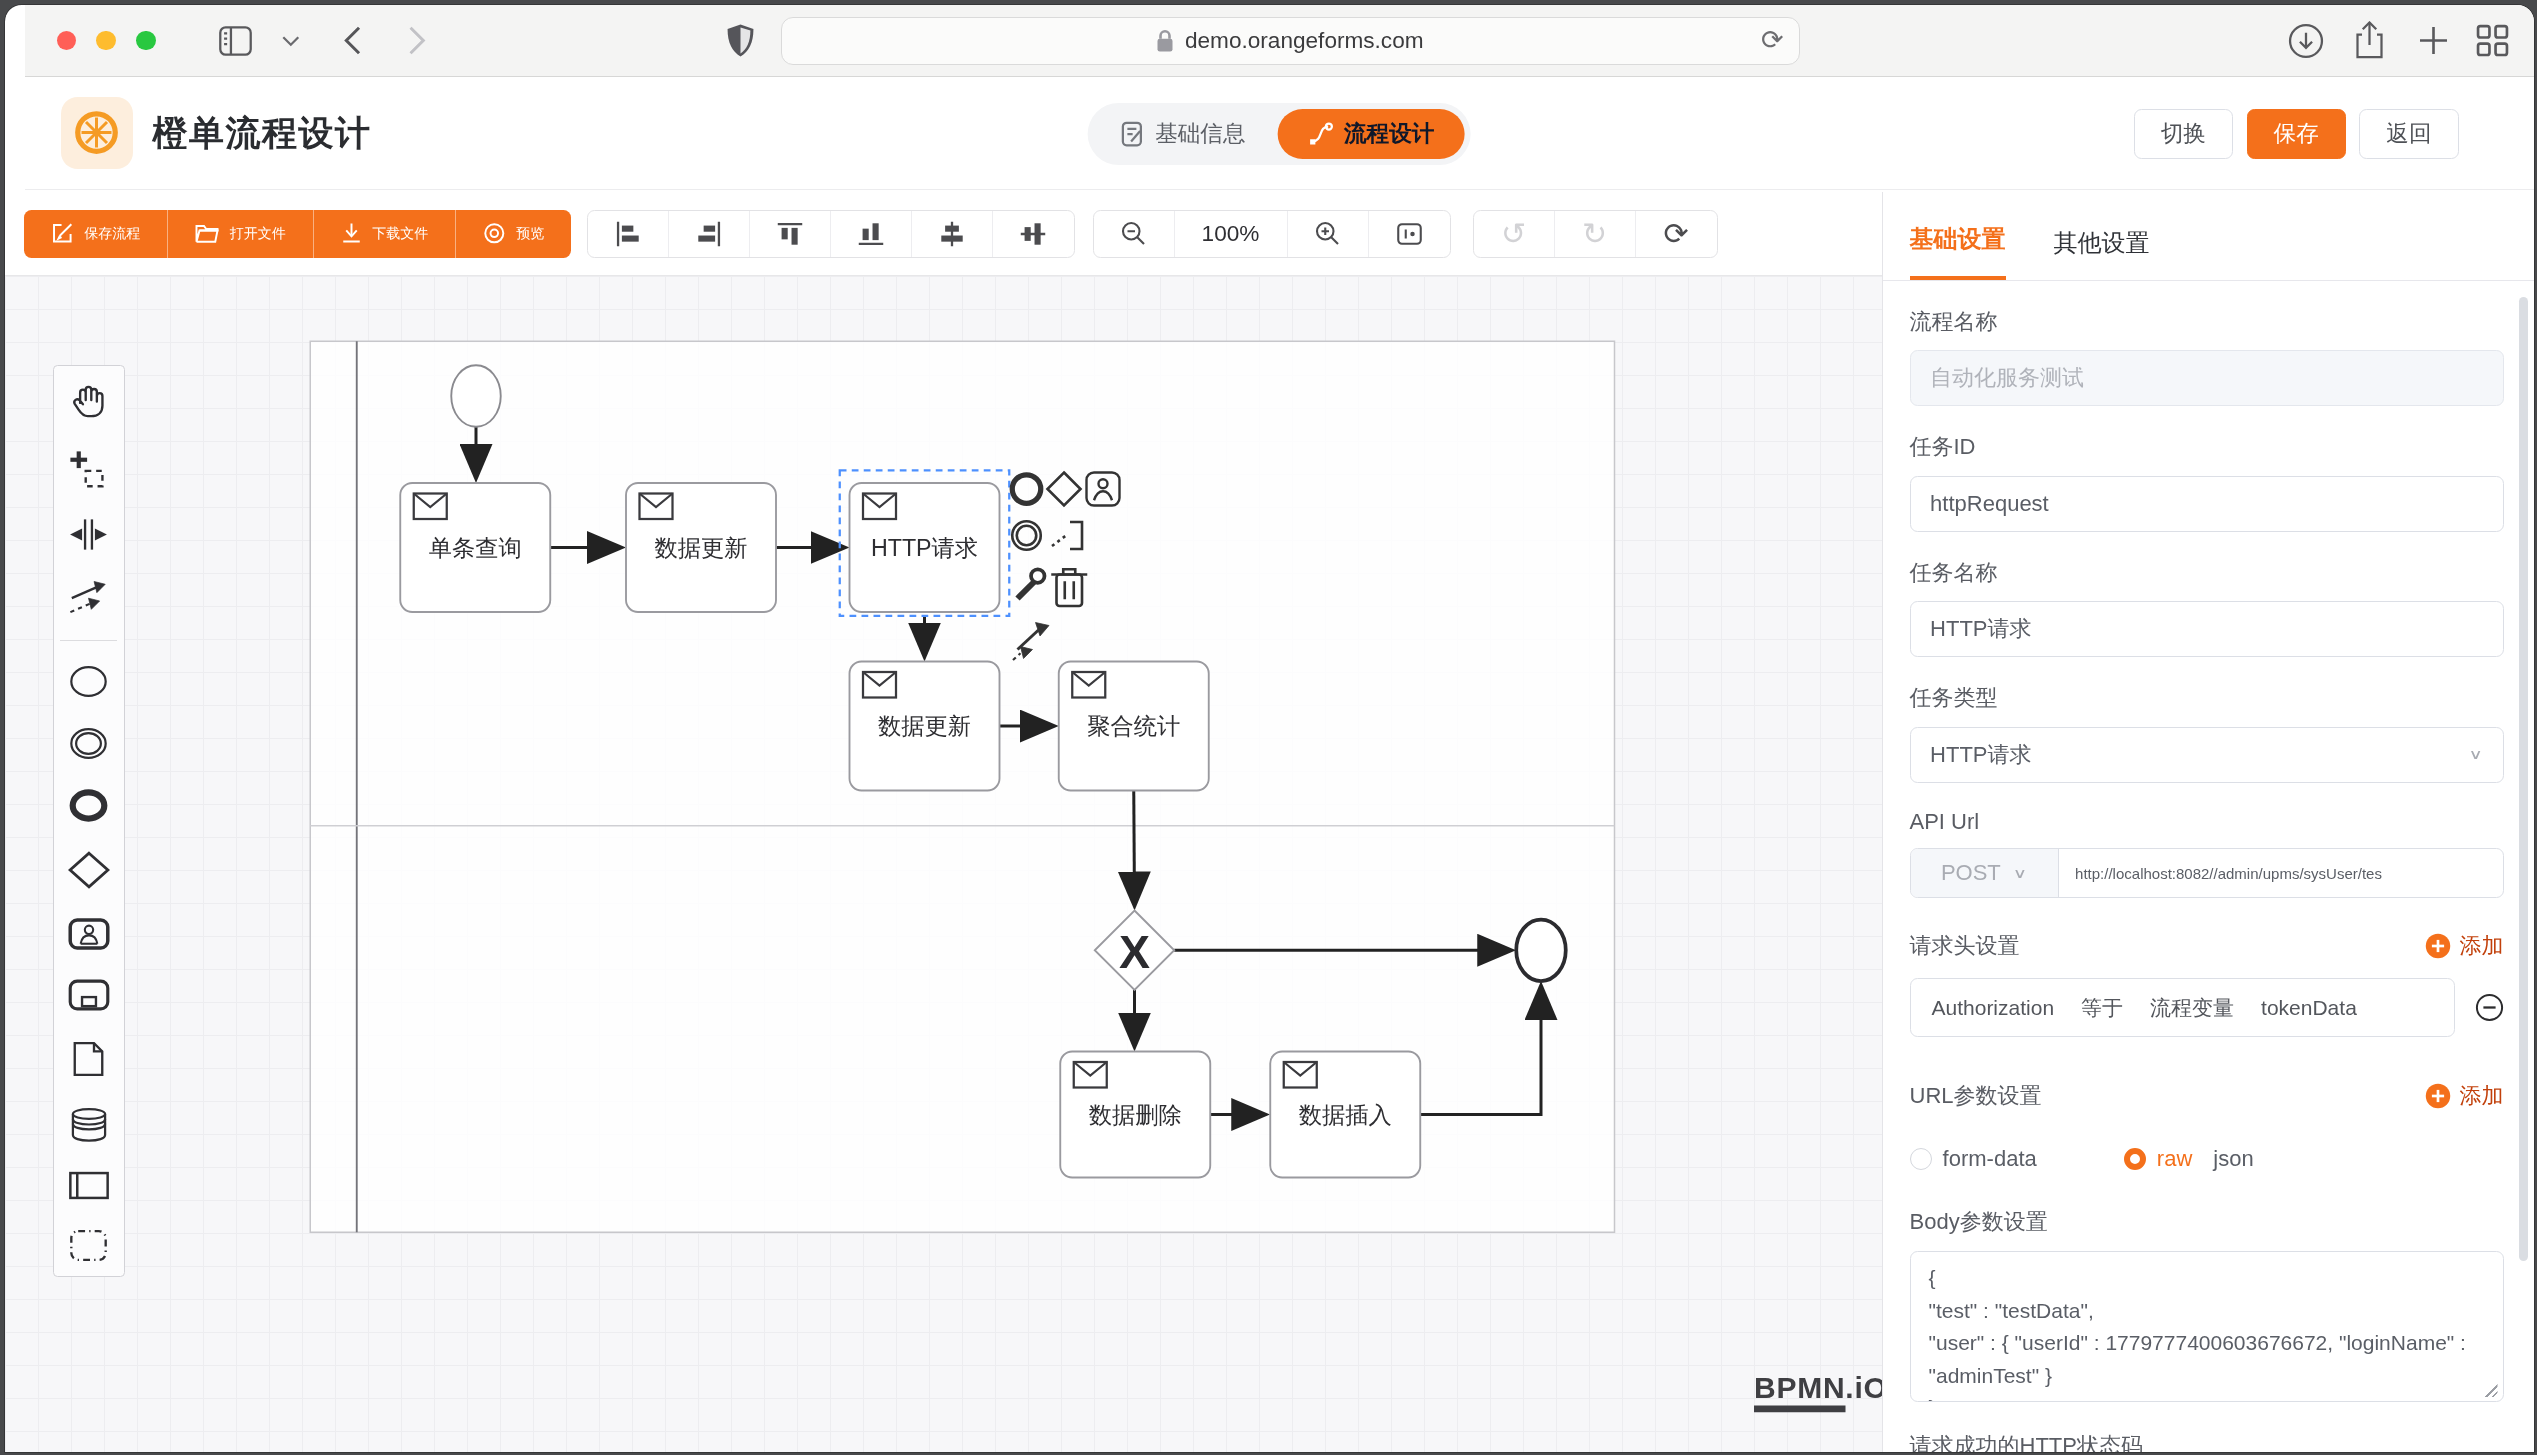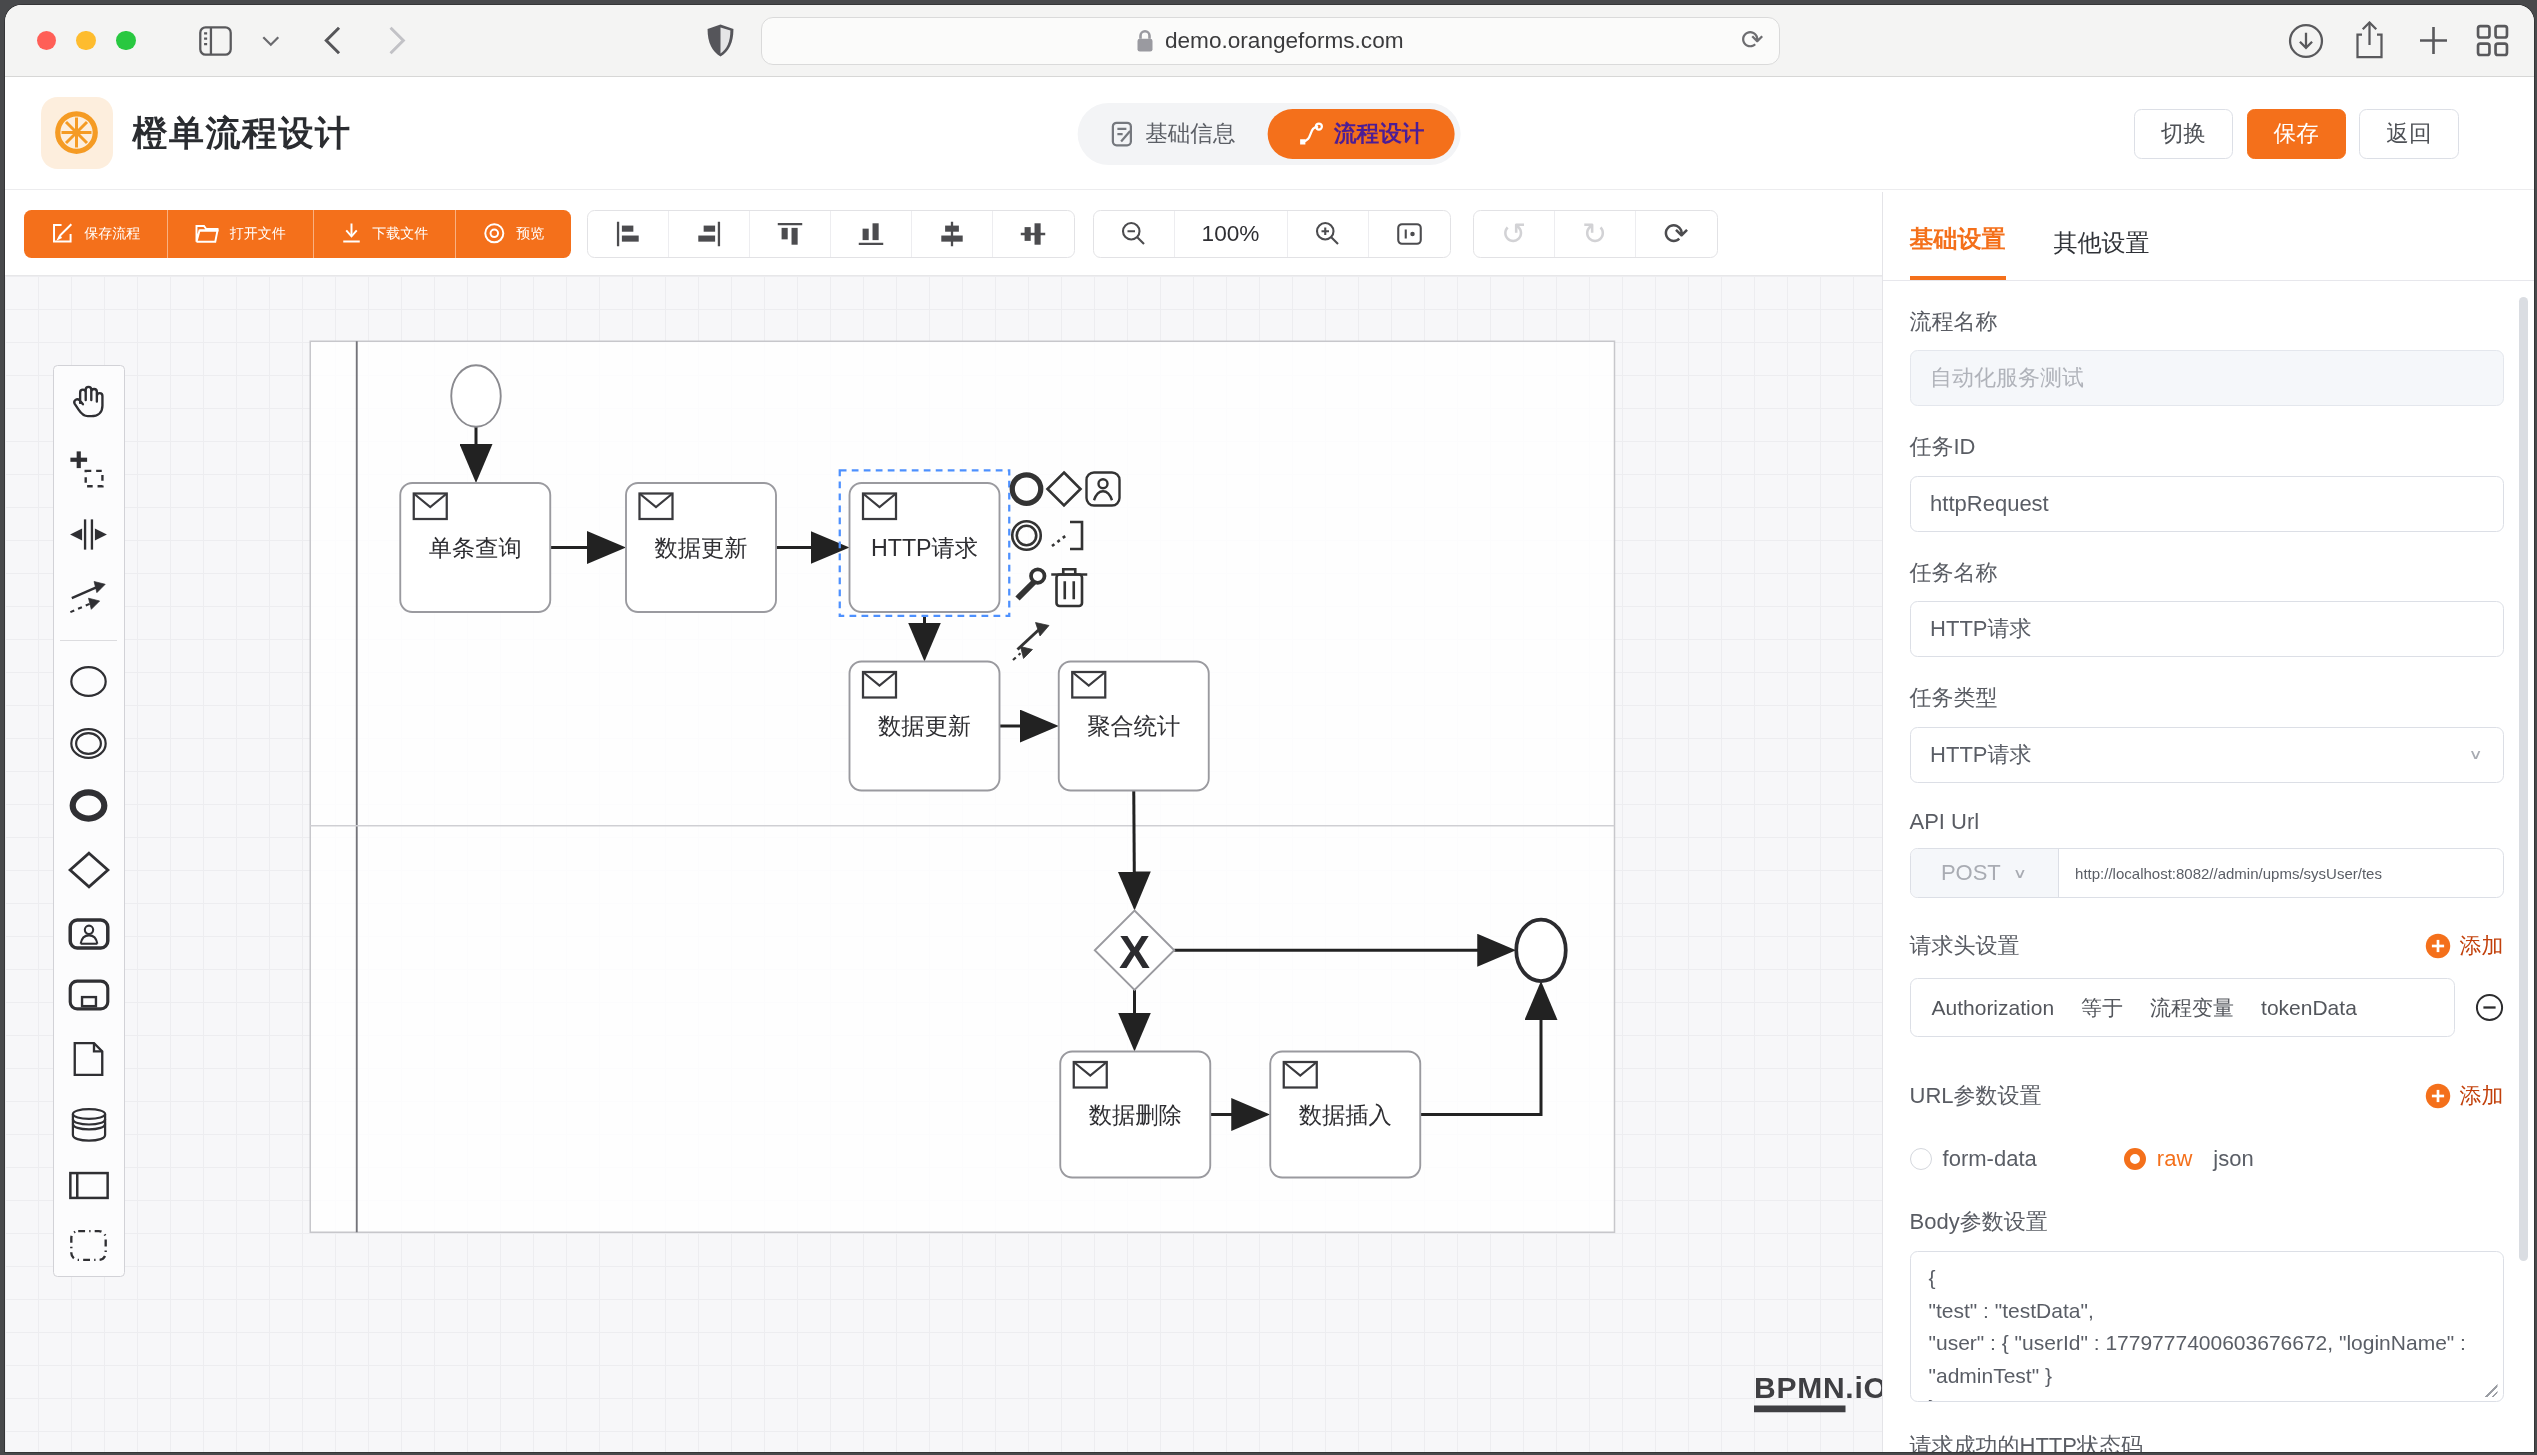--- a/index.html
+++ b/index.html
@@ -1,41 +1,41 @@
 <!DOCTYPE html>
 <html style="font-size:12px"><head>
 <meta charset="utf-8">
 <style>
   * { margin:0; padding:0; box-sizing:border-box; }
   html,body { width:2538px; height:1456px; }
   body { font-family:"Liberation Sans","DejaVu Sans",sans-serif; background:#48494b; }
   .screen { position:relative; width:2538px; height:1456px; overflow:hidden; background:#48494b; }
   .window { position:absolute; left:4.5px; top:4.5px; right:4.5px; bottom:4.5px; background:#fff;
-            border-radius:16.6px 16.6px 0 0; overflow:hidden; box-shadow:0 0 0 0.8px rgba(0,0,0,.35); }
+            border-radius:16.6px 16.6px 0 0; overflow:hidden; box-shadow:0 0 0 0.8px rgba(0,0,0,.35);padding-left:20px; }
 
   
   .chrome { position:relative; height:72px; background:#f4f4f3; border-bottom:0.8px solid #d7d7d6; }
   .traffic { position:absolute; top:26px; left:32px; display:flex; gap:20.3px; }
   .traffic span { width:19.6px; height:19.6px; border-radius:50%; display:block; }
   .chrome-ico { position:absolute; top:0; height:72px; display:flex; align-items:center; color:#59595c; }
   .urlbar { position:absolute; left:756px; top:12px; width:1019px; height:48px; background:#fbfbfa;
             border:1.5px solid #dadada; border-radius:12px; display:flex; align-items:center; justify-content:center;
             font-size:22.6px; color:#3b3b3d; gap:10.5px; }
   .urlbar .reload { position:absolute; right:15px; font-size:27px; color:#6d6d70; }
 
   
   .appbar { position:relative; height:113px; background:#fff; border-bottom:0.8px solid #ececee; }
   .logo { position:absolute; left:36px; top:20.3px; width:72px; height:72px; border-radius:16.6px; background:#fdeedd;
           display:flex; align-items:center; justify-content:center; }
   .app-title { position:absolute; left:128px; top:0; height:113px; display:flex; align-items:center;
                font-size:35px; font-weight:bold; color:#2a2c30; letter-spacing:1.5px; }
   .seg { position:absolute; left:50%; top:26px; transform:translateX(-50%); height:62px; min-width:324px;
          background:#f3f4f6; border-radius:31px; display:flex; align-items:center; }
   .seg-item { display:flex; align-items:center; gap:10.5px; padding:0 26px 0 33px; font-size:22.6px; color:#5c5f66; }
-  .seg-item.active { background:#f4701b; color:#4c1d95; font-weight:bold; border-radius:25px; height:50px; margin:6px;
+  .seg-item.active { background:#f4701b; color:#0f172a; font-weight:bold; border-radius:25px; height:50px; margin:6px;
                      padding:0 30px; }
   .hdr-actions { position:absolute; right:75px; top:32px; display:flex; gap:13.6px; }
   .hdr-btn { height:50px; padding:0 26px; border-radius:7.5px; border:1.5px solid #dcdfe6; background:#fff;
              color:#4e5156; font-size:22.6px; display:flex; align-items:center; }
   .hdr-btn.primary { background:#f4701b; border-color:#f4701b; color:#fff; }
 
   
   .main { display:flex; position:absolute; top:187px; bottom:0; left:0; right:0; }
   .left { flex:1; display:flex; flex-direction:column; min-width:0; }
 

